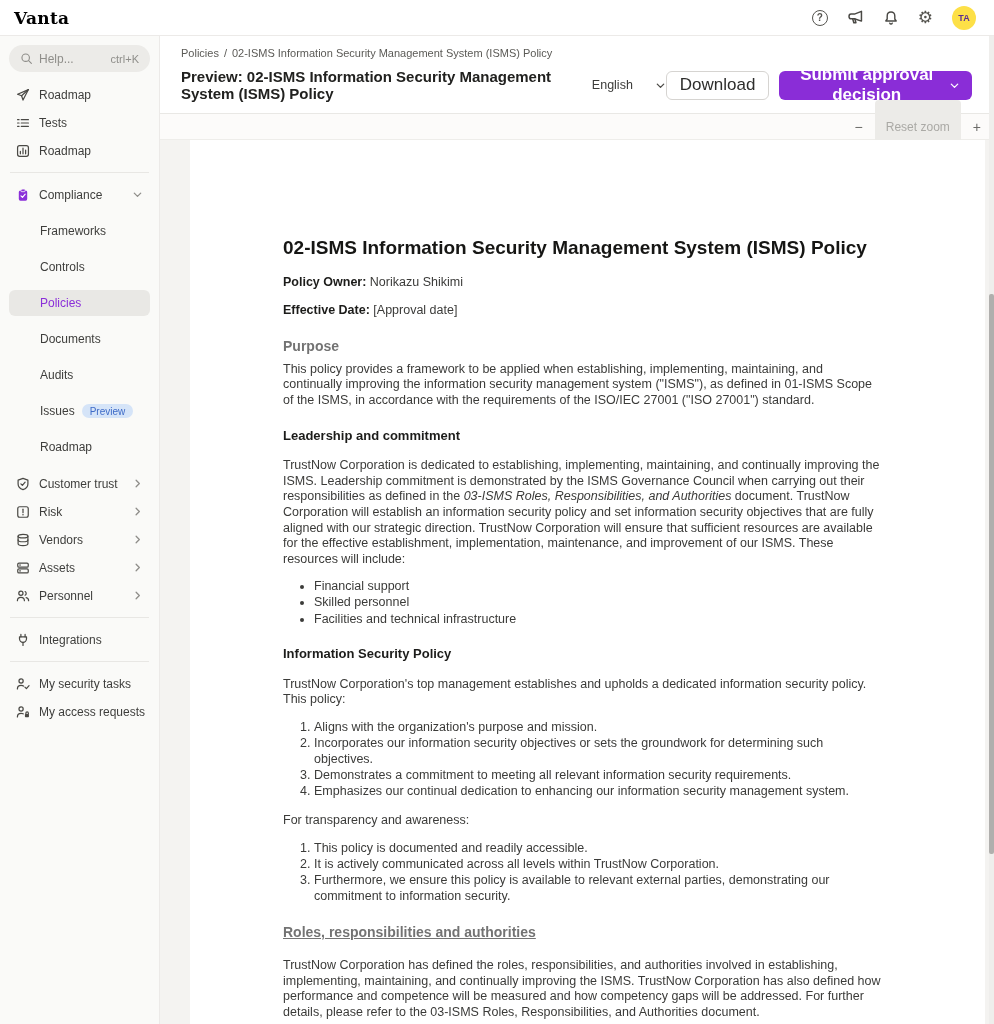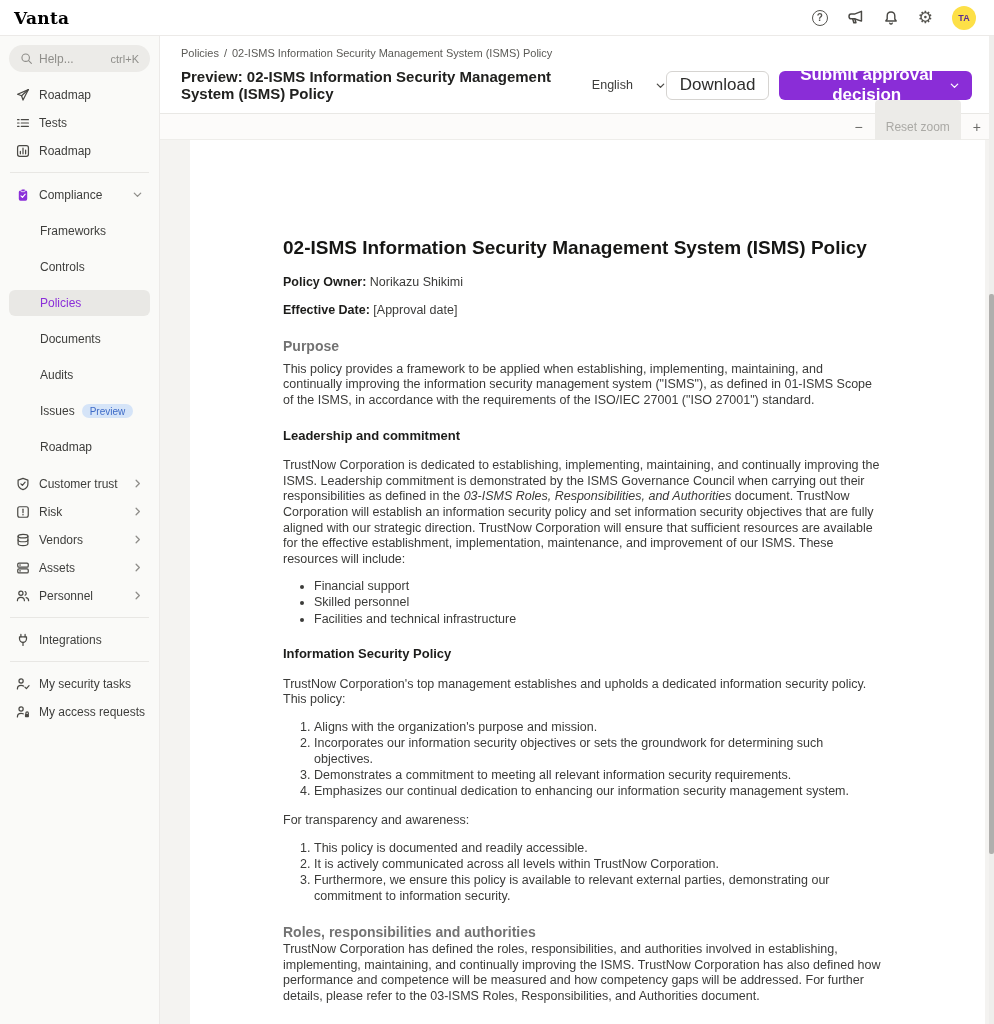--- a/index.html
+++ b/index.html
@@ -371,21 +371,21 @@
       </ol>
 
       <p>For transparency and awareness:</p>
 
       <ol>
         <li>This policy is documented and readily accessible.</li>
         <li>It is actively communicated across all levels within TrustNow Corporation.</li>
         <li>Furthermore, we ensure this policy is available to relevant external parties, demonstrating our commitment to information security.</li>
       </ol>
 
-      <h2 class="h2 tight" style="margin-bottom:1px;">Roles, responsibilities and authorities</h2>
+      <h2 class="h2 tight" style="margin-bottom:17px;text-decoration:underline;">Roles, responsibilities and authorities</h2>
       <p>TrustNow Corporation has defined the roles, responsibilities, and authorities involved in establishing, implementing, maintaining, and continually improving the ISMS. TrustNow Corporation has also defined how performance and competence will be measured and how competency gaps will be addressed. For further details, please refer to the 03-ISMS Roles, Responsibilities, and Authorities document.</p>
     </article>
   </div>
 </main>
 
 <div class="scroll-track">
   <div class="scroll-thumb"></div>
 </div>
 
 </body></html>

